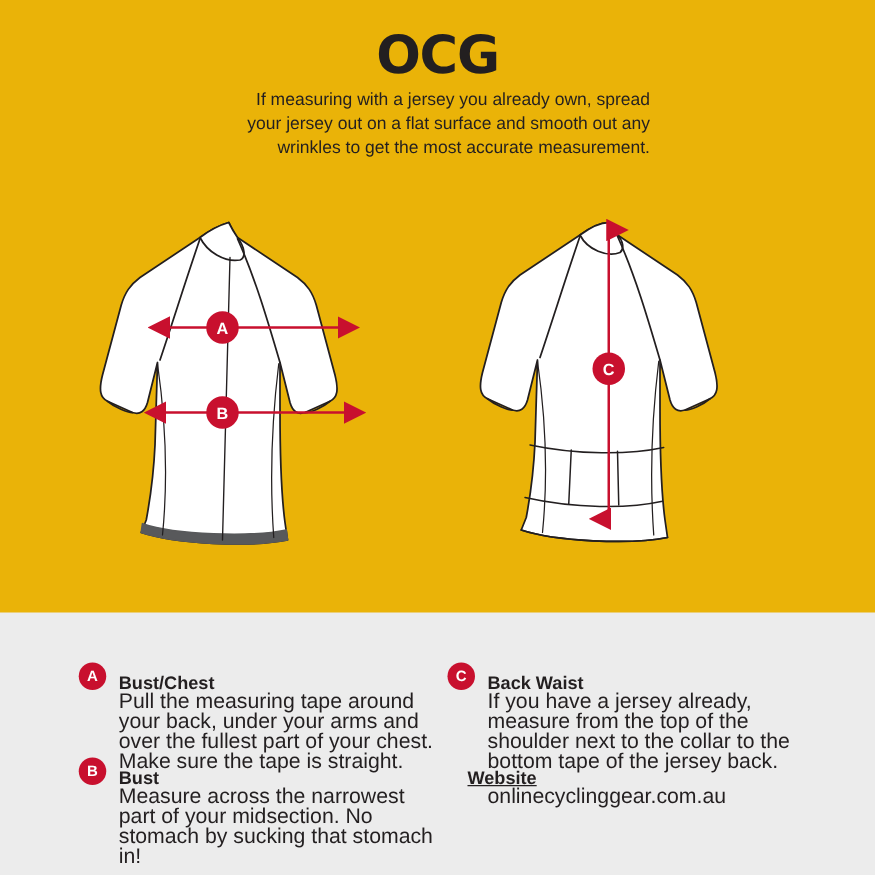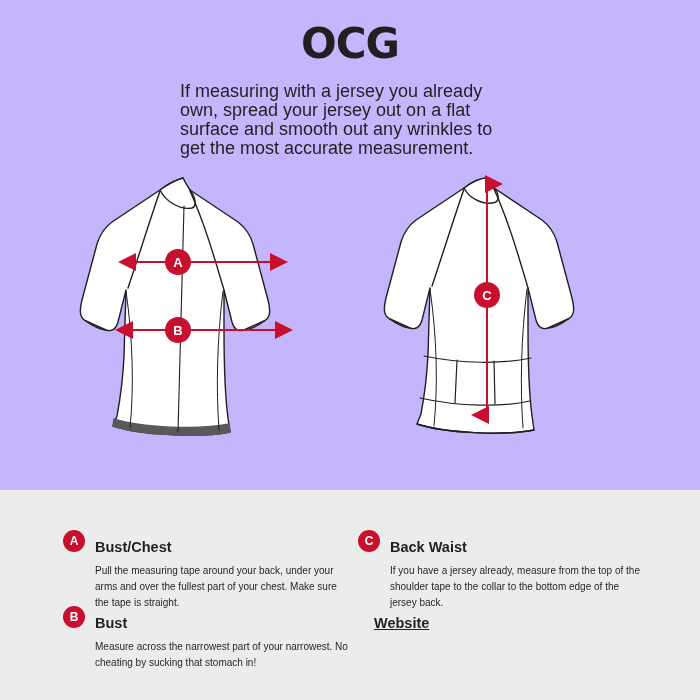--- a/index.html
+++ b/index.html
@@ -11,44 +11,44 @@
     height: 700px;
     background: #ffffff;
     font-family: "Liberation Sans", sans-serif;
     color: #231f20;
     overflow: hidden;
   }
   .page {
     position: relative;
     width: 700px;
     height: 700px;
-    background: #c4b5fd;
+    background: #eab308;
   }
 
   
   .logo {
     position: absolute;
     top: 22px;
     left: 0;
     width: 700px;
     text-align: center;
     font-family: "DejaVu Sans", sans-serif;
     font-weight: bold;
     font-size: 42px;
     letter-spacing: -1px;
     color: #231f20;
     line-height: 44px;
   }
   .intro {
     position: absolute;
-    top: 82px;
+    top: 70px;
     left: 180px;
     width: 340px;
-    text-align: left;
-    font-size: 18px;
+    text-align: right;
+    font-size: 14px;
     line-height: 19px;
     color: #231f20;
   }
 
   
   .illus {
     position: absolute;
     top: 160px;
     left: 0;
     width: 700px;
@@ -89,24 +89,23 @@
     font-size: 14.5px;
     font-weight: bold;
     color: #231f20;
     margin-top: 8px;
   }
   .legend-body {
     position: absolute;
     left: 32px;
     top: 23px;
     width: 258px;
-    font-size: 10px;
+    font-size: 17px;
     line-height: 16px;
     color: #231f20;
-    margin-top: 10px;
   }
   .legend-item.nobadge .legend-title { left: 16px; text-decoration: underline; }
   .legend-link {
     display: block;
   }
 </style>
 </head>
 <body>
 
 <div class="page">
@@ -246,29 +245,30 @@
 
     <div class="legend-item" style="left:63px; top:40px;">
       <div class="legend-badge">A</div>
       <div class="legend-title">Bust/Chest</div>
       <div class="legend-body">Pull the measuring tape around your back, under your arms and over the fullest part of your chest. Make sure the tape is straight.</div>
     </div>
 
     <div class="legend-item" style="left:63px; top:116px;">
       <div class="legend-badge">B</div>
       <div class="legend-title">Bust</div>
-      <div class="legend-body">Measure  across the narrowest part of your narrowest. No cheating by sucking that stomach in!</div>
+      <div class="legend-body">Measure  across the narrowest part of your midsection. No stomach by sucking that stomach in!</div>
     </div>
 
     <div class="legend-item" style="left:358px; top:40px;">
       <div class="legend-badge">C</div>
       <div class="legend-title">Back Waist</div>
-      <div class="legend-body">If you have a jersey already, measure from the top of the shoulder tape to the collar to the bottom edge of the jersey back.</div>
+      <div class="legend-body">If you have a jersey already, measure from the top of the shoulder next to the collar to the bottom tape of the jersey back.</div>
     </div>
 
     <div class="legend-item nobadge" style="left:358px; top:116px;">
       <div class="legend-title">Website</div>
       <div class="legend-body">
+        <span class="legend-link">onlinecyclinggear.com.au</span>
       </div>
     </div>
 
   </div>
 </div>
 
 </body></html>

